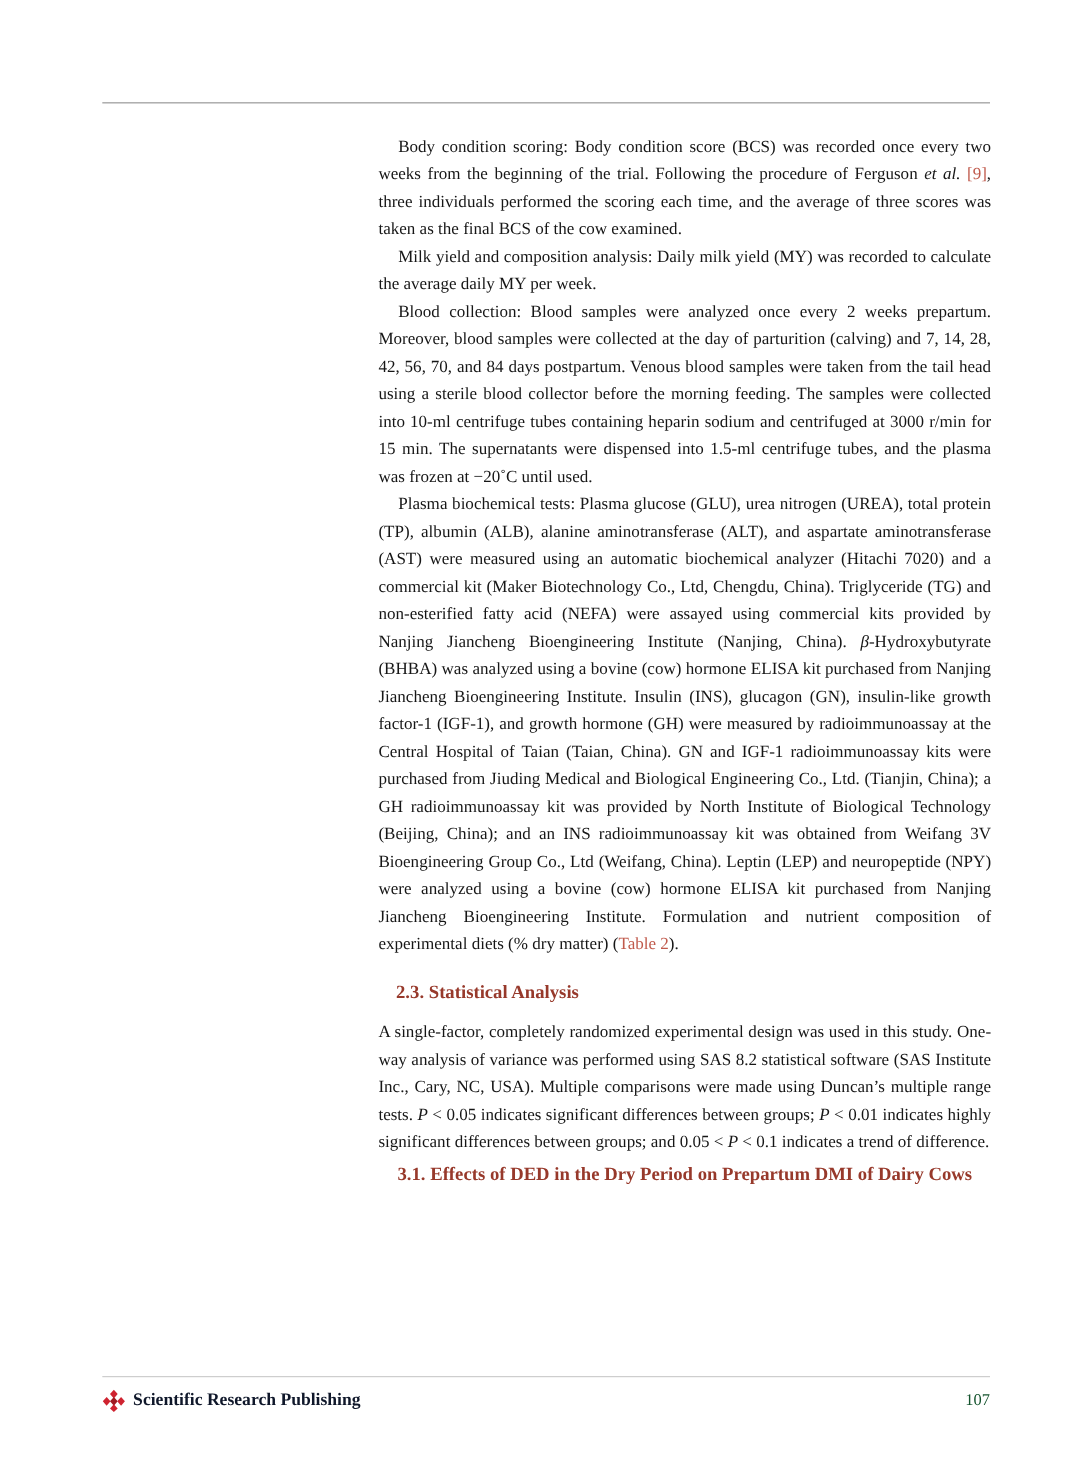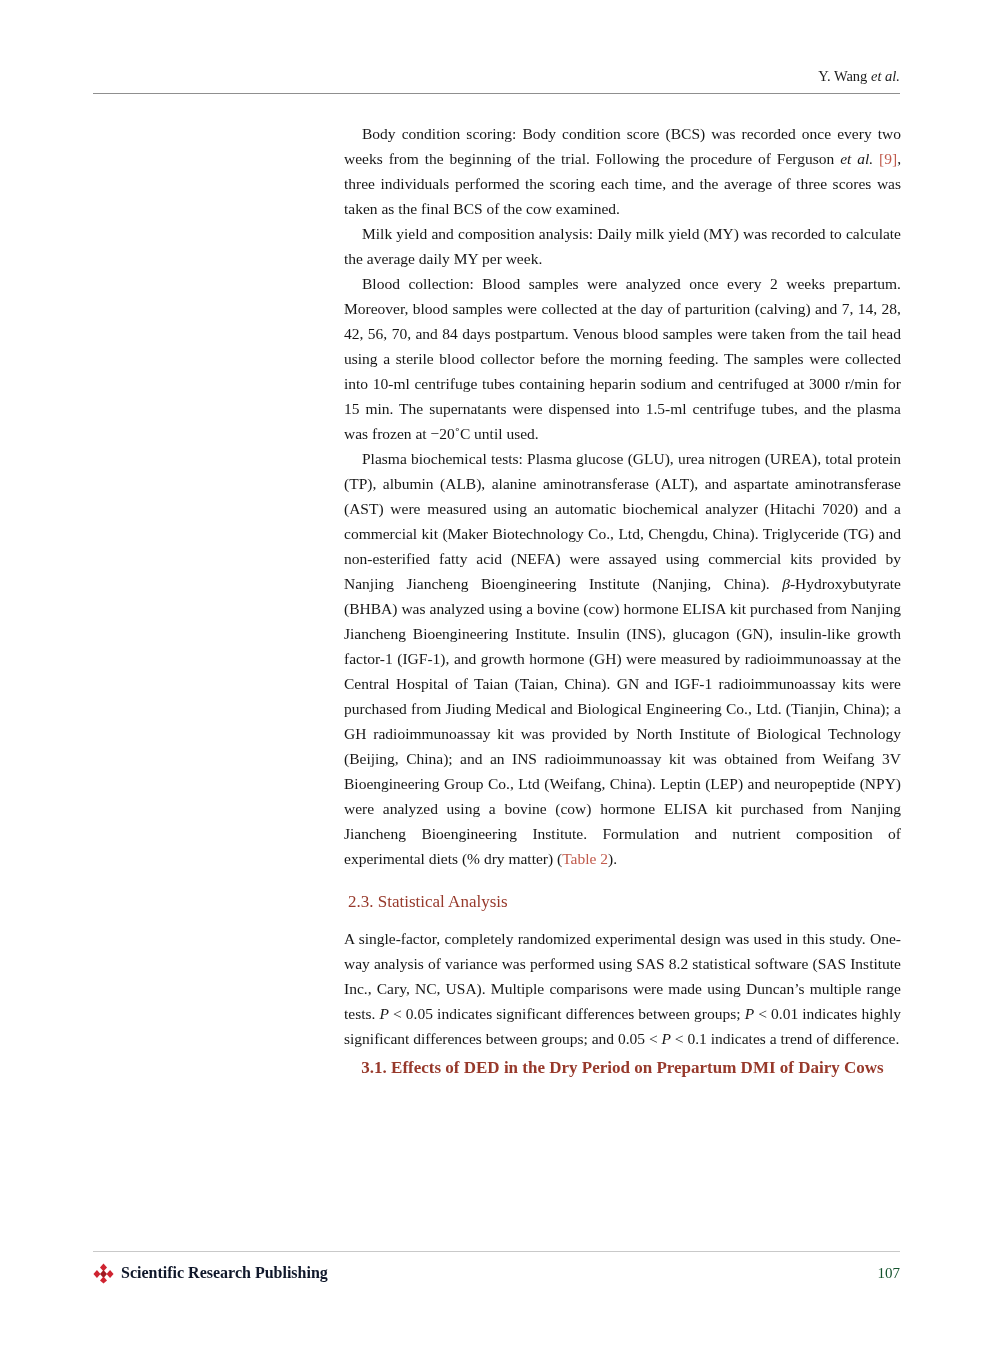--- a/index.html
+++ b/index.html
@@ -33,22 +33,22 @@
   .content p { margin: 0; text-indent: 18px; }
   .content p.noindent { text-indent: 0; }
   .content i { font-style: italic; }
   .ref-link {
     color: var(--link, #c05a4c);
     text-decoration: none; cursor: pointer;
   }
 
   h2.sec {
     color: var(--heading, #97392b);
-    font-size: 17px; line-height: 22px; font-weight: normal;
-    margin: 20px 0 13px 4px; text-align: left;
+    font-size: 17px; line-height: 22px; font-weight: bold;
+    margin: 20px 0 13px 16px; text-align: left;
   }
   h1.sec {
     color: var(--heading, #97392b);
     font-size: 19.5px; line-height: 26px; font-weight: bold;
     margin: 25px 0 9px 0; text-align: left;
   }
   h3.subsec {
     color: var(--heading, #97392b);
     font-size: 17px; line-height: 23px; font-weight: bold;
     margin: 5px 0 10px 0;
@@ -72,21 +72,20 @@
   }
   .page-number { font-size: 15px; color: #14532d; }
   .logo polygon { fill: var(--logo_red, #cf2330); }
   .logo polygon.center { fill: #a01a22; }
 </style>
 </head>
 <body>
 
 <div class="page">
 
-  <div class="running-head"><span>Y. Wang </span><i>et al.</i></div>
   <hr class="header-rule">
 
   <main class="content">
 
     <p><span>Body condition scoring: Body condition score (BCS) was recorded once every two weeks from the beginning of the trial. Following the procedure of Ferguson </span><i>et al. </i><a class="ref-link">[9]</a><span>, three individuals performed the scoring each time, and the average of three scores was taken as the final BCS of the cow examined.</span></p>
 
     <p>Milk yield and composition analysis: Daily milk yield (MY) was recorded to calculate the average daily MY per week.</p>
 
     <p>Blood collection: Blood samples were analyzed once every 2 weeks prepartum. Moreover, blood samples were collected at the day of parturition (calving) and 7, 14, 28, 42, 56, 70, and 84 days postpartum. Venous blood samples were taken from the tail head using a sterile blood collector before the morning feeding. The samples were collected into 10-ml centrifuge tubes containing heparin sodium and centrifuged at 3000 r/min for 15 min. The supernatants were dispensed into 1.5-ml centrifuge tubes, and the plasma was frozen at −20˚C until used.</p>
 

